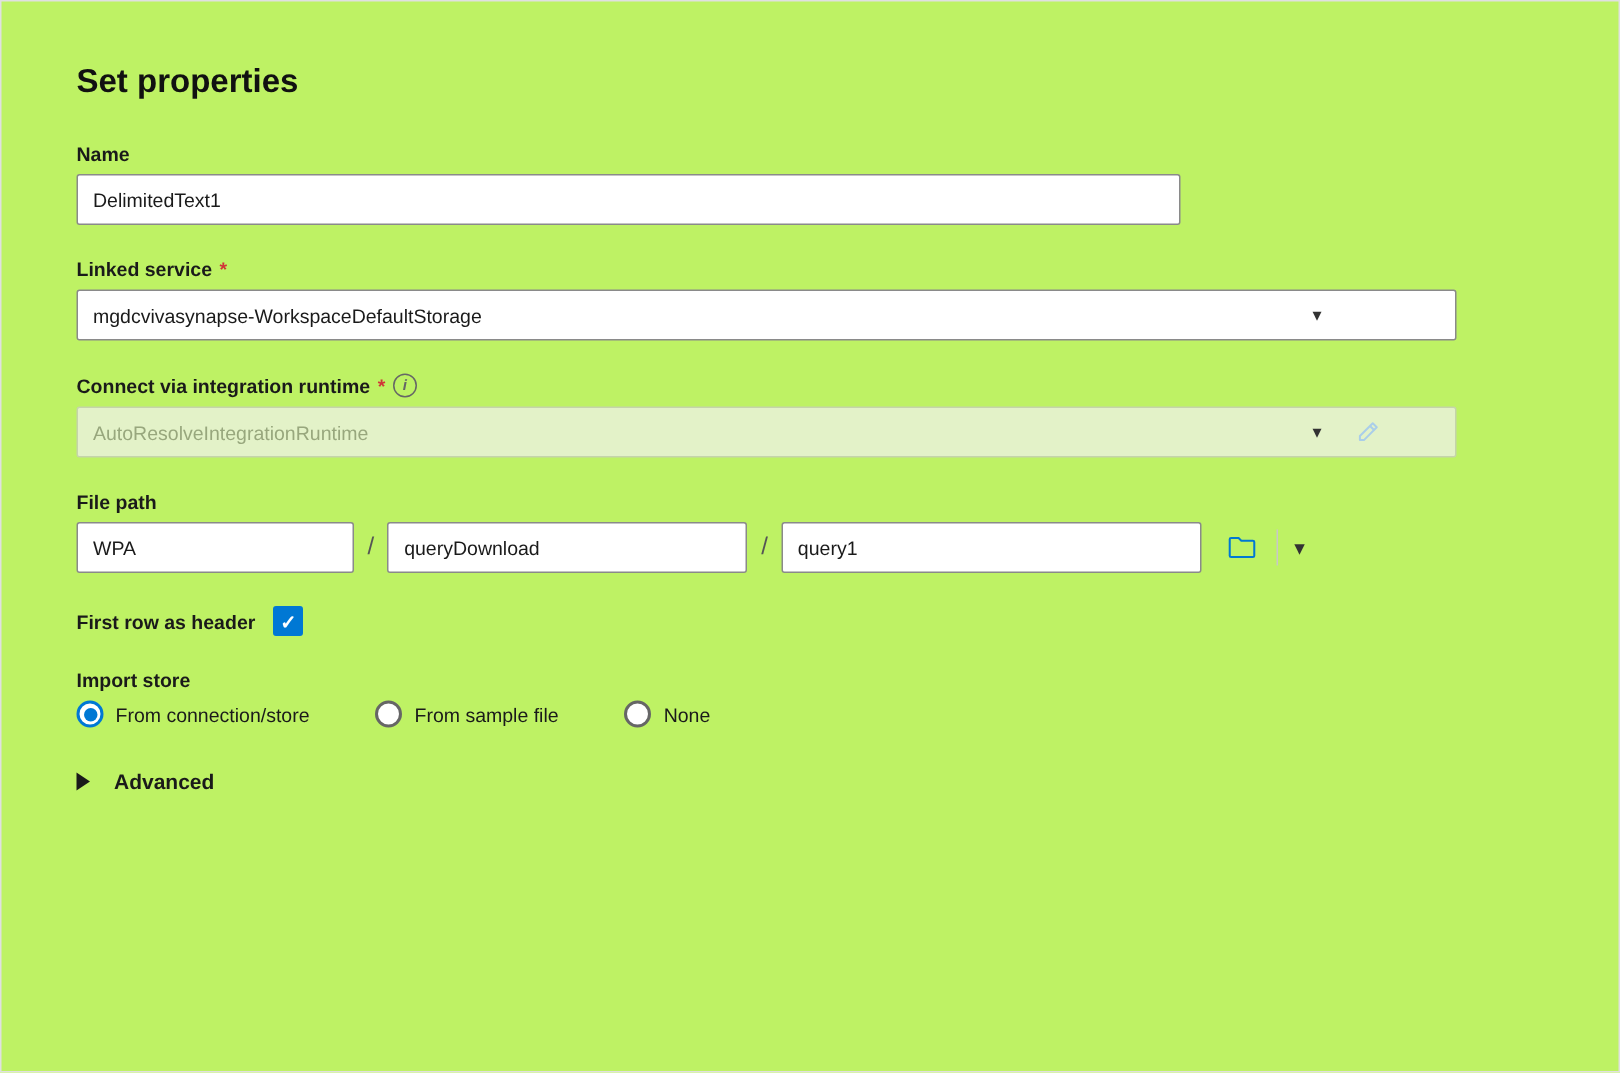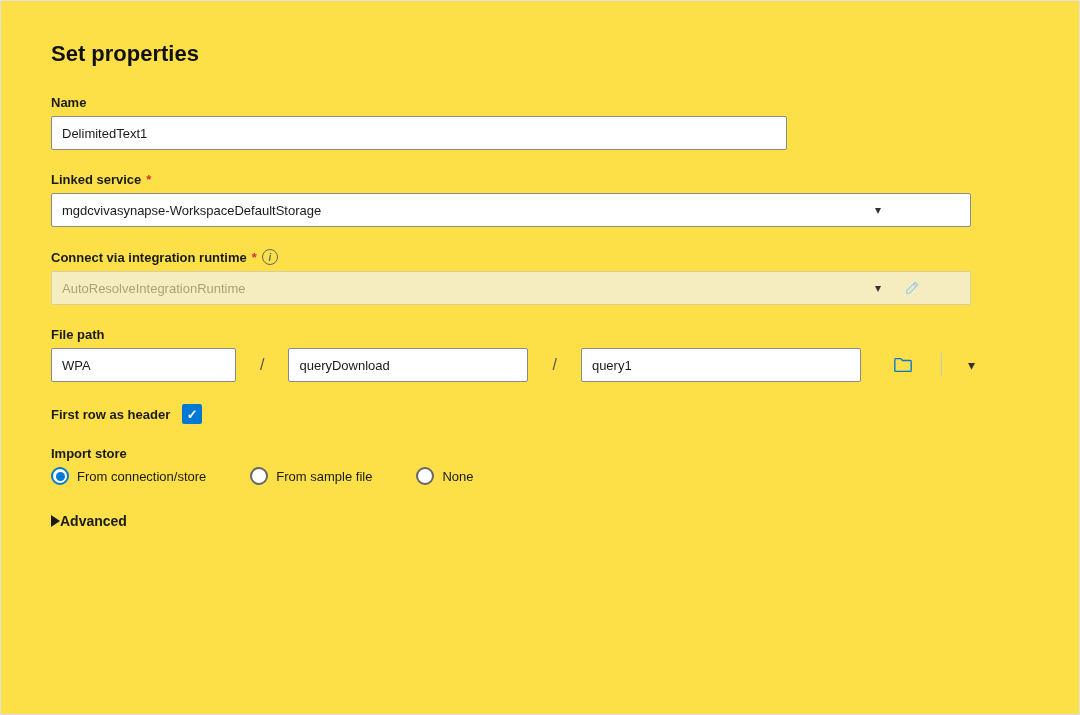--- a/index.html
+++ b/index.html
@@ -11,21 +11,21 @@
     body {
       font-family: 'Segoe UI', -apple-system, BlinkMacSystemFont, sans-serif;
       background: #ffffff;
       color: #1a1a1a;
       font-size: 14px;
     }
 
     .container {
       width: 1080px;
       min-height: 715px;
-      background: #fde047;
+      background: #bef264;
       padding: 40px 50px;
       border: 1px solid #e0e0e0;
     }
 
     .page-title {
       font-size: 22px;
       font-weight: 600;
       color: #111111;
       margin-bottom: 28px;
     }
@@ -133,21 +133,21 @@
       height: 18px;
     }
 
     .file-path-section {
       margin-bottom: 22px;
     }
 
     .file-path-inputs {
       display: flex;
       align-items: center;
-      gap: 16px;
+      gap: 1px;
     }
 
     .file-path-input {
       height: 34px;
       border: 1px solid #8a8a8a;
       border-radius: 2px;
       padding: 0 10px;
       font-size: 13px;
       color: #1a1a1a;
       outline: none;
@@ -284,21 +284,21 @@
     }
 
     .radio-label {
       font-size: 13px;
       color: #1a1a1a;
     }
 
     .advanced-section {
       display: flex;
       align-items: center;
-      gap: 0;
+      gap: 16px;
       cursor: pointer;
       padding: 4px 0;
     }
 
     .triangle-icon {
       width: 0;
       height: 0;
       border-top: 6px solid transparent;
       border-bottom: 6px solid transparent;
       border-left: 9px solid #1a1a1a;

